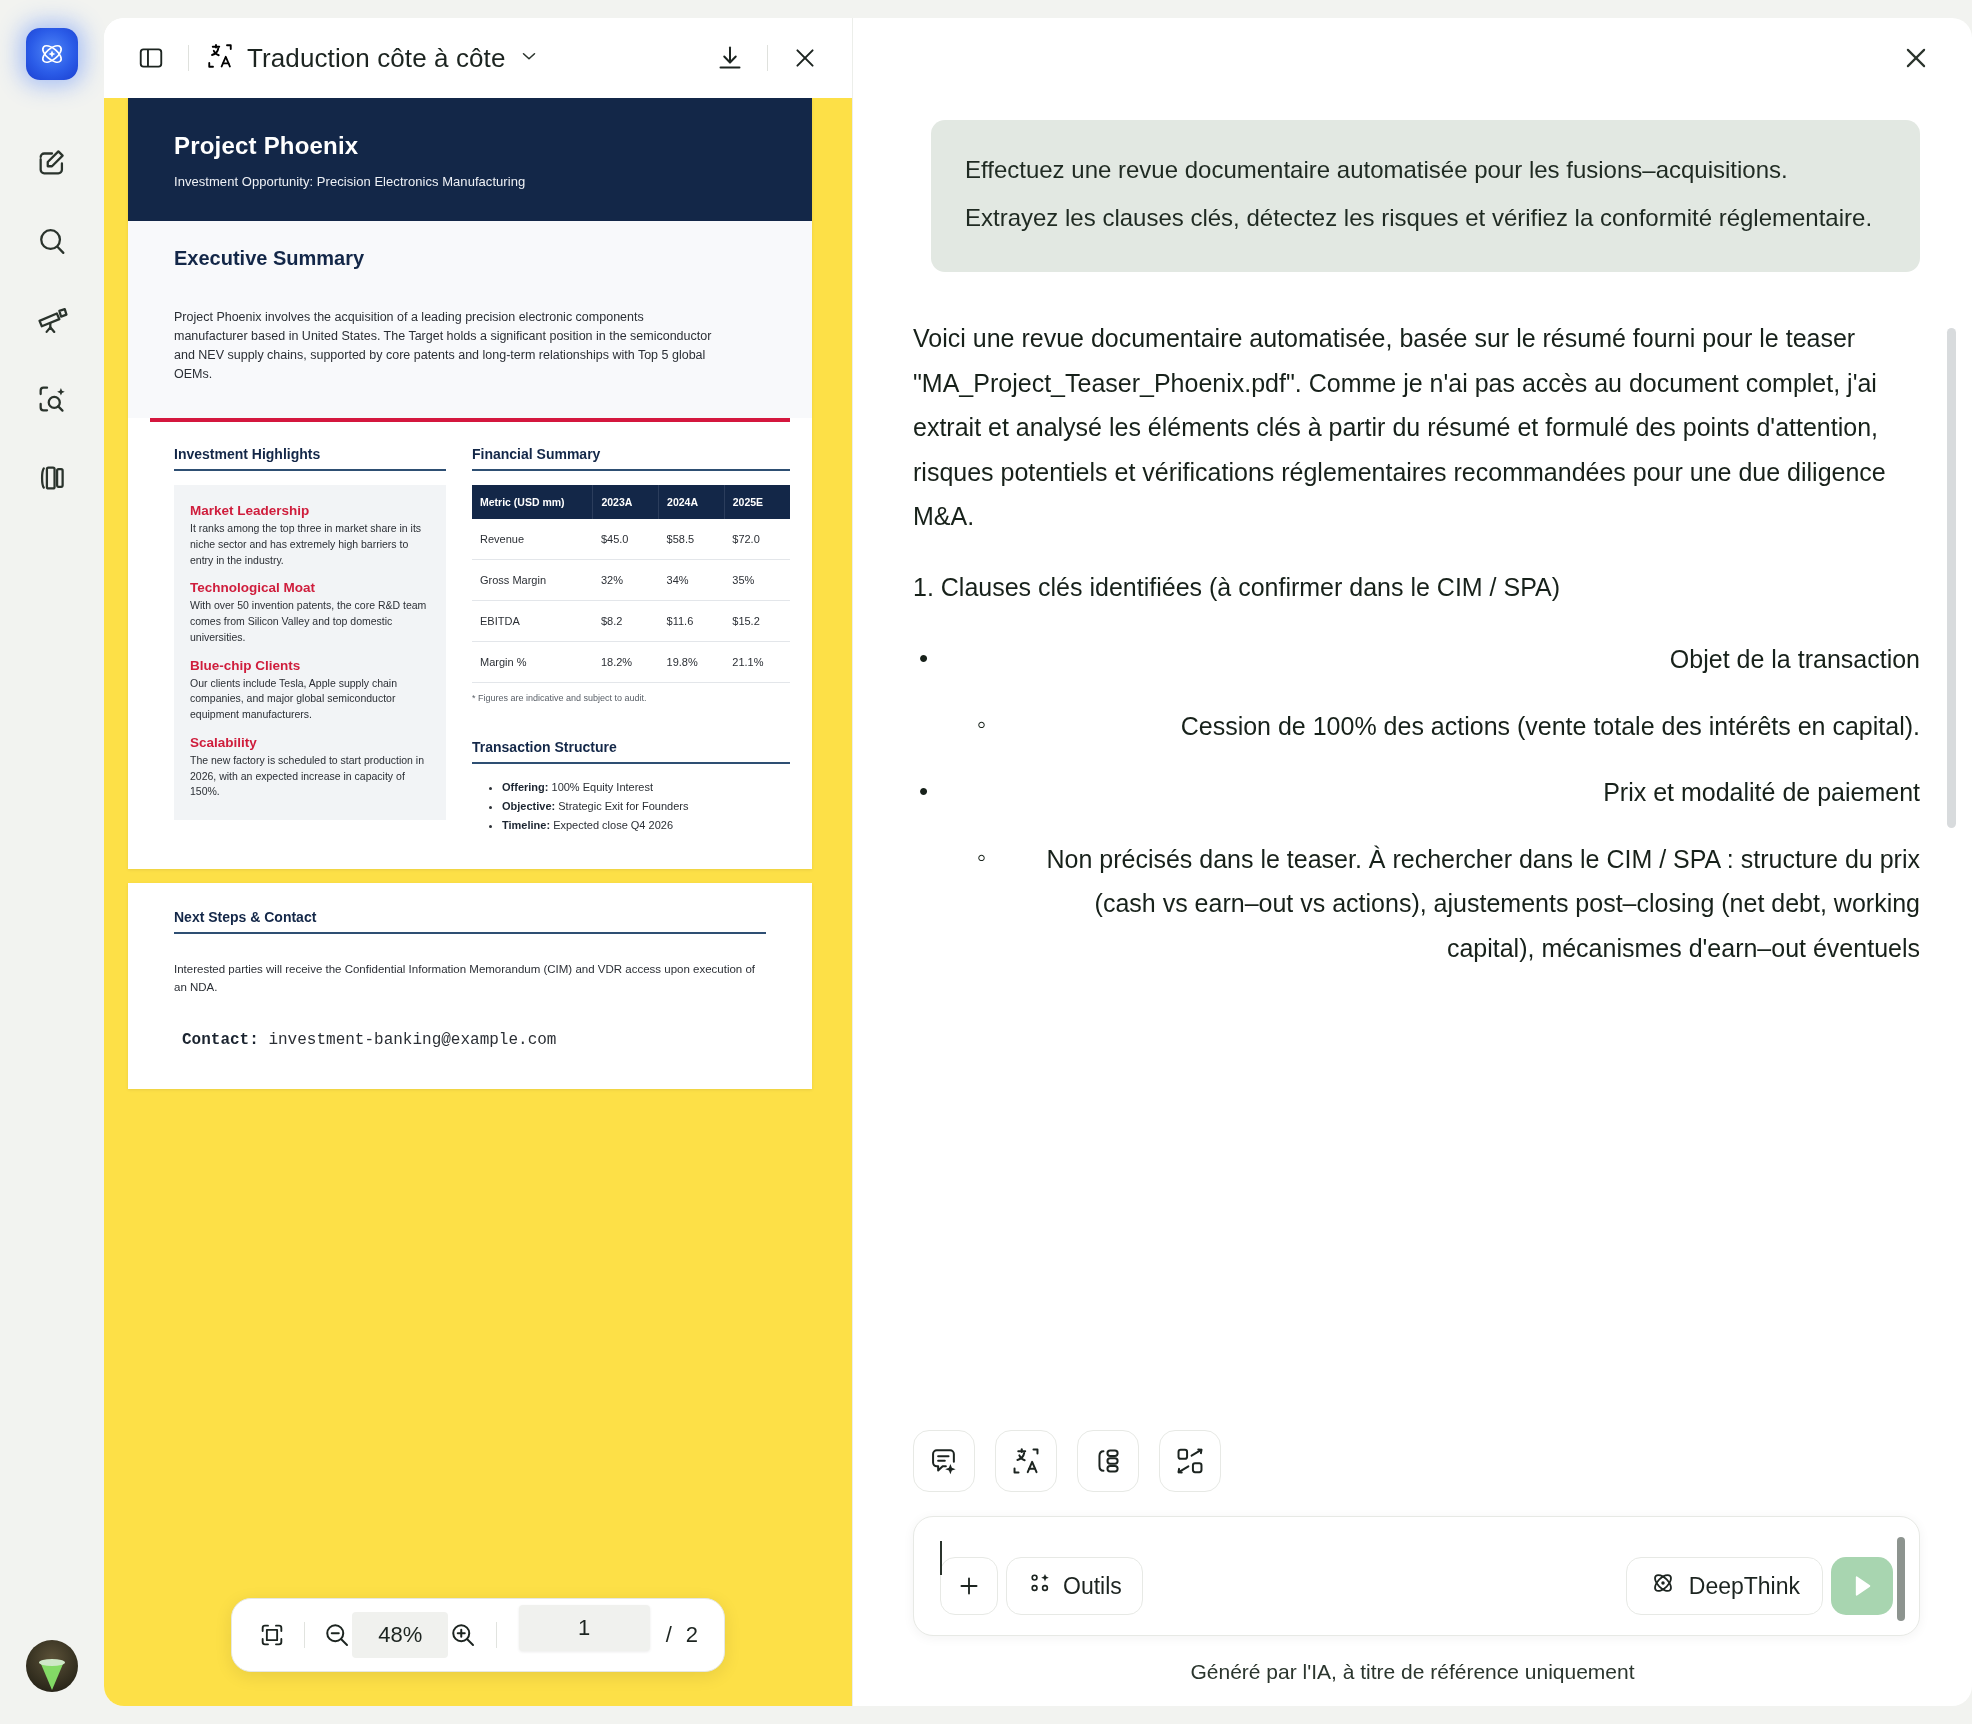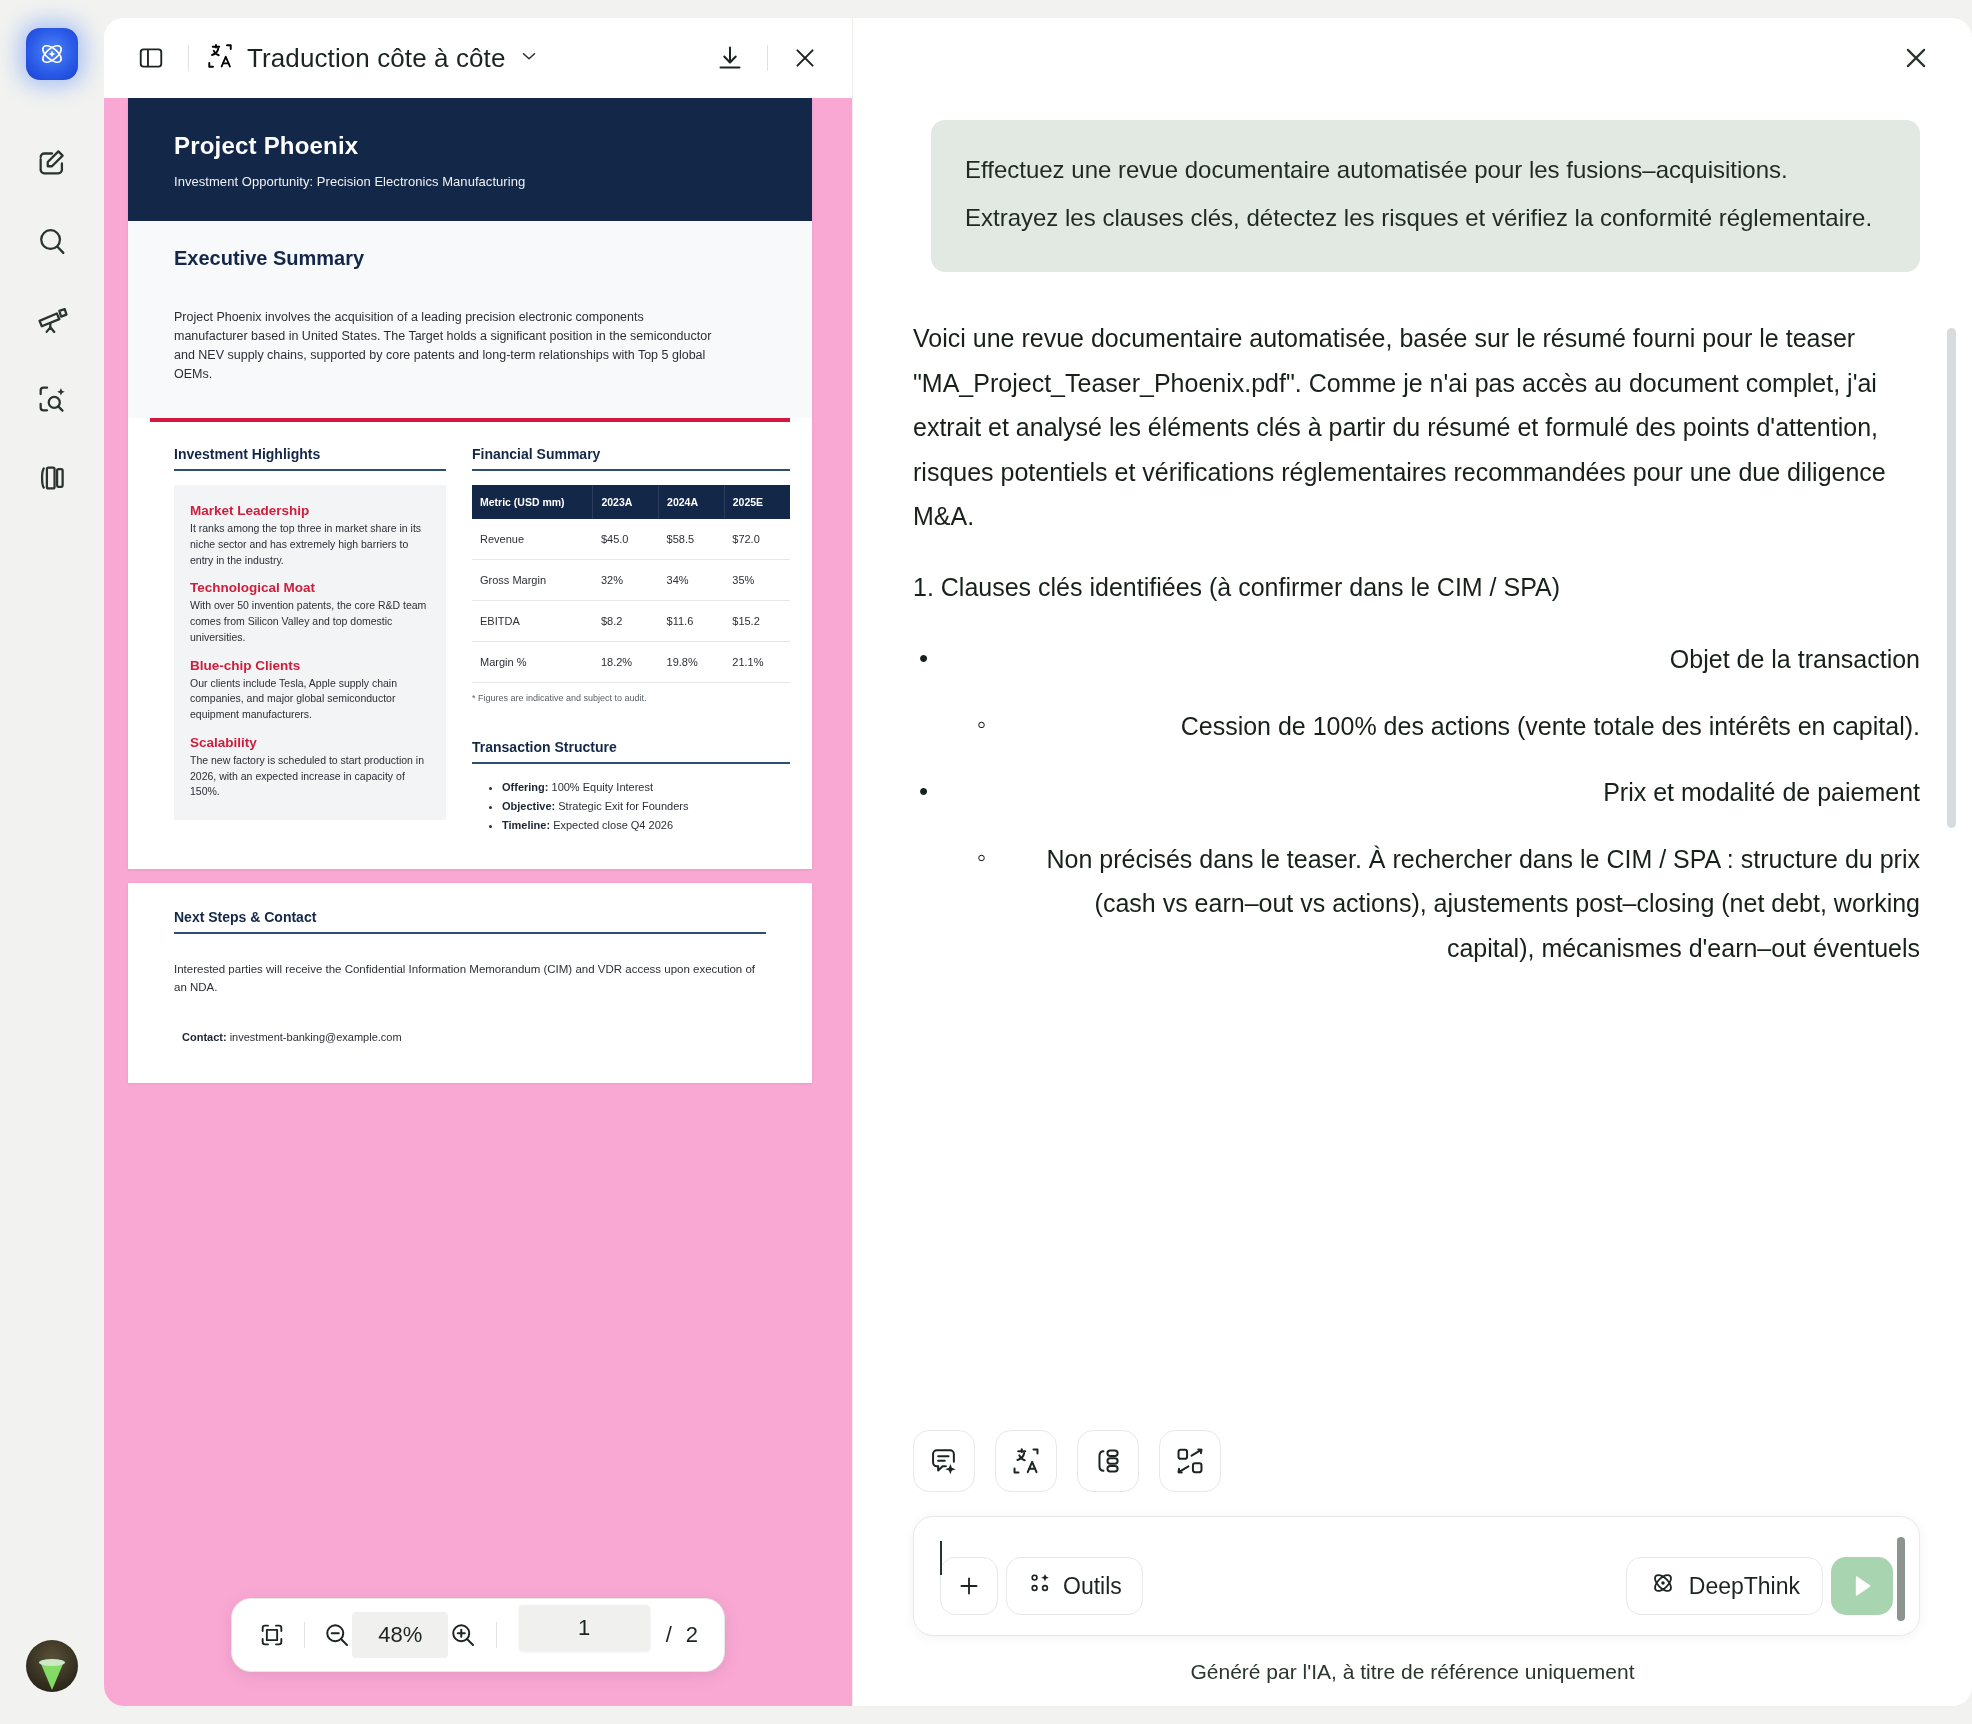--- a/index.html
+++ b/index.html
@@ -87,21 +87,21 @@
   }
   .tb-sep { width: 1px; height: 26px; background: #dfe1dd; margin: 0 16px; }
   .tb-title-wrap { display: flex; align-items: center; gap: 12px; cursor: pointer; }
   .tb-title {
     font-size: 26px; color: #1c2420; letter-spacing: .1px;
     white-space: nowrap;
   }
   .tb-spacer { flex: 1; }
 
   .doc-scroll {
-    flex: 1; background: #f9a8d4;
+    flex: 1; background: #fde047;
     padding: 0 40px 0 24px;
     overflow: hidden; position: relative;
   }
   .page {
     background: #ffffff;
     width: 100%;
     box-shadow: 0 1px 3px rgba(0,0,0,.08);
     margin-bottom: 14px;
   }
   .page-hdr {
@@ -147,21 +147,21 @@
 
   .trans { margin-top: 36px; }
   .trans ul { margin-left: 30px; margin-top: 12px; }
   .trans li { font-size: 11px; color: #2b2f35; line-height: 1.72; list-style: disc; }
   .trans li b { color: #1b2430; }
 
   .sec-next { padding: 26px 46px 40px 46px; }
   .sec-next .nh { color: #132748; font-size: 14px; font-weight: bold; padding-bottom: 7px; }
   .sec-next .nrule { height: 2px; background: #2e4f73; margin-bottom: 26px; }
   .sec-next .ntext { color: #2b2f35; font-size: 11.5px; line-height: 1.6; }
-  .sec-next .ncontact { color: #2b2f35; font-size: 11px; margin-top: 34px; padding-left: 8px; }
+  .sec-next .ncontact { color: #2b2f35; font-size: 16px; margin-top: 34px; padding-left: 8px; font-family: Liberation Mono, monospace; }
   .sec-next .ncontact b { color: #1b2430; }
 
   
   .zoombar {
     position: absolute; left: 50%; transform: translateX(-50%);
     bottom: 34px;
     background: #ffffff;
     border: 1px solid #e6e8e4;
     border-radius: 20px;
     box-shadow: 0 4px 18px rgba(0,0,0,.09);

